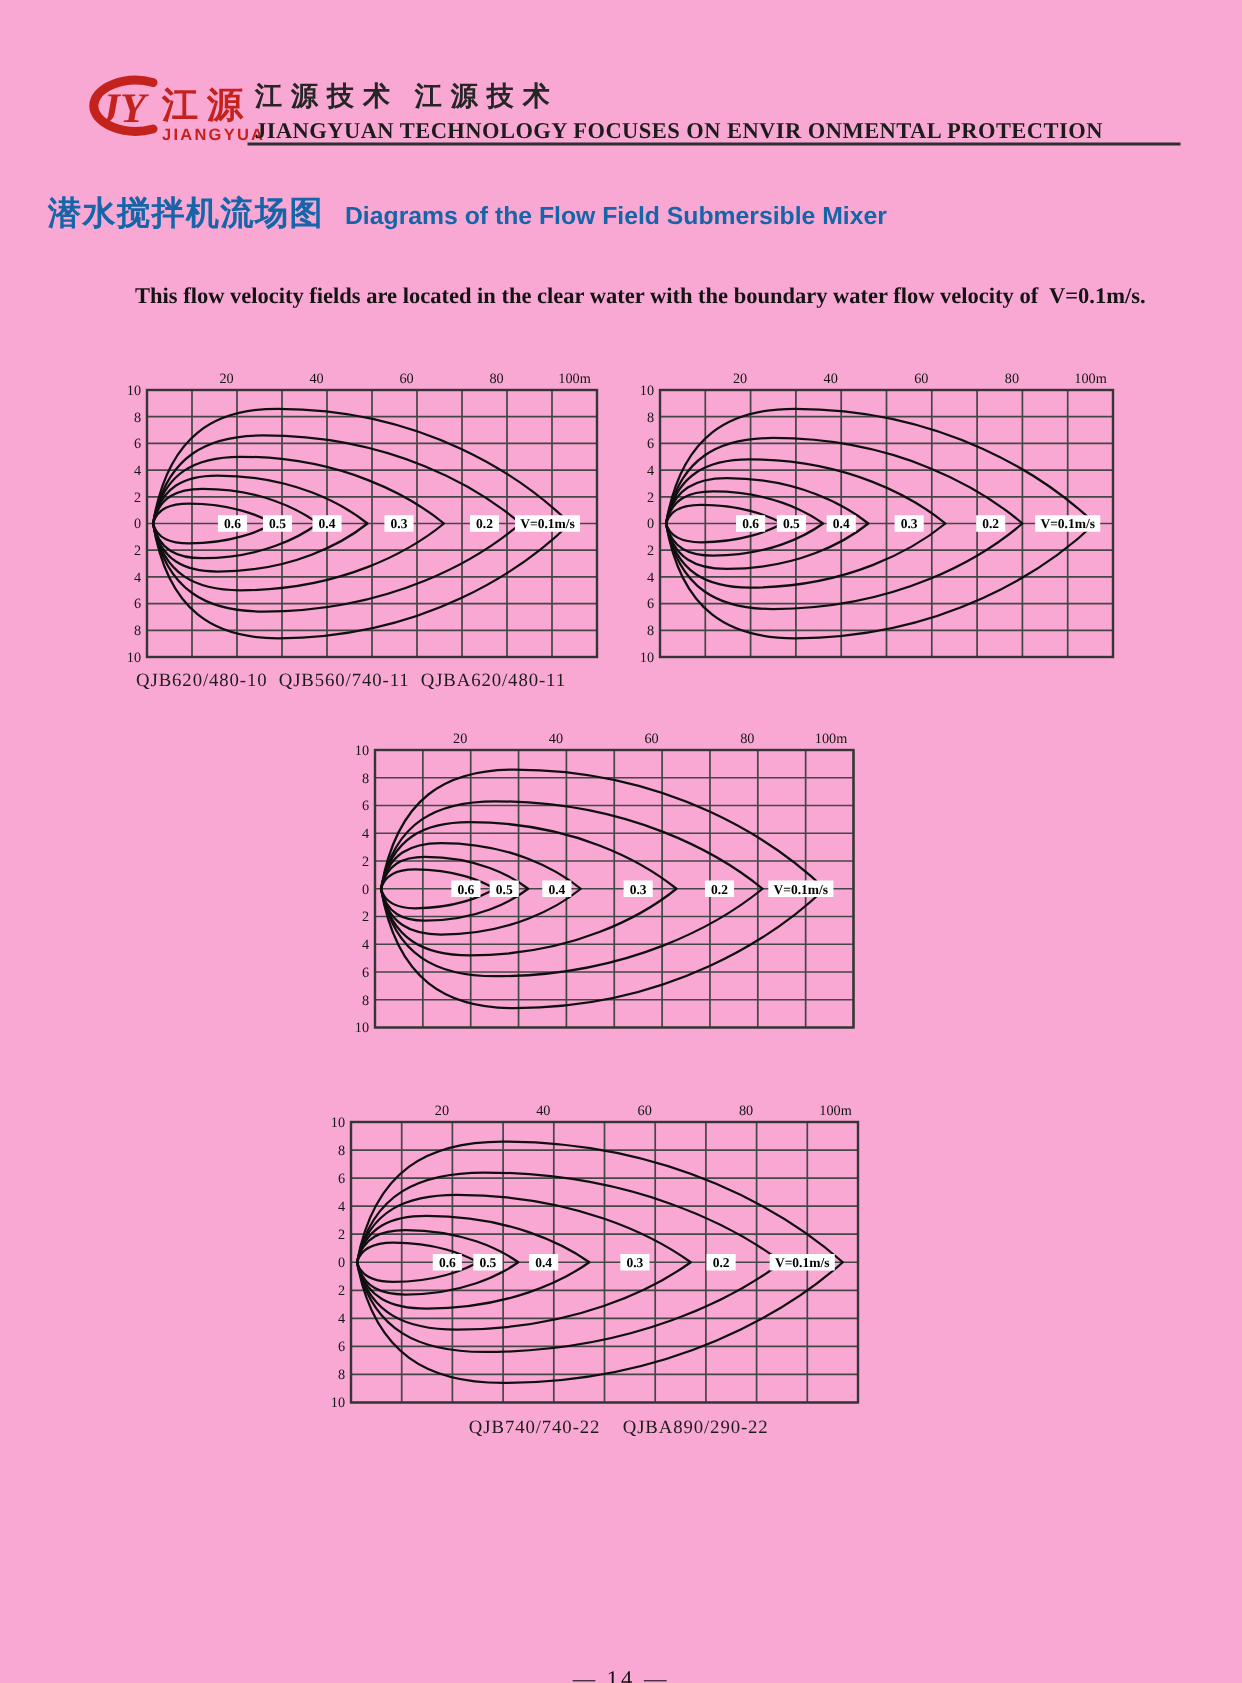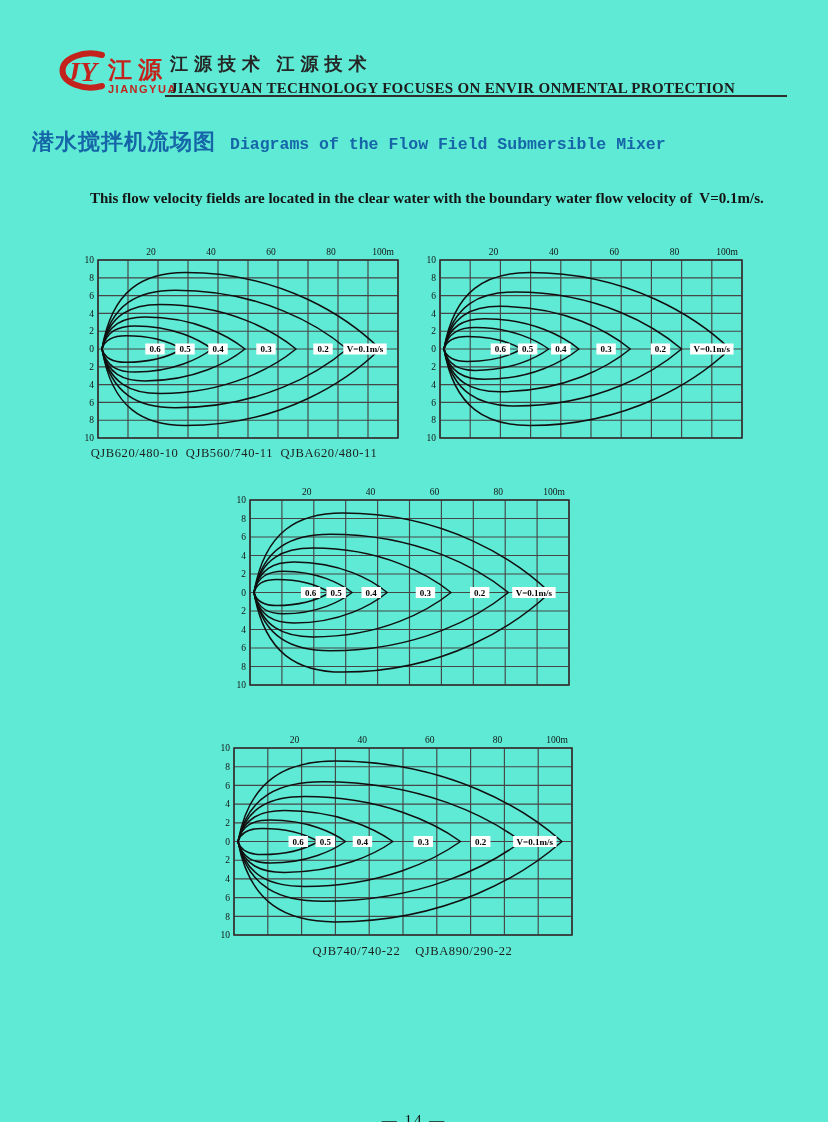--- a/index.html
+++ b/index.html
@@ -1,19 +1,19 @@
 <!DOCTYPE html>
 <html><head>
 <meta charset="utf-8">
 <style>
   html,body{margin:0;padding:0;background:#ffffff;}
   #page{
     position:relative;
     width:828px;height:1122px;
-    background:#5eead4;
+    background:#f9a8d4;
     overflow:hidden;
     font-family:"Liberation Serif", serif;
     color:#1a1a1a;
   }
   
   #logo{position:absolute;left:46px;top:50px;}
   .slogan{position:absolute;left:170px;top:52px;}
   .slogan-cn{
     font-family:"Liberation Serif", serif;
     font-size:18px;font-weight:700;color:#262626;letter-spacing:6px;
@@ -31,21 +31,21 @@
   
   .title-row{
     position:absolute;left:32px;top:127px;
     display:flex;align-items:baseline;gap:14px;white-space:nowrap;
   }
   .title-cn{
     font-family:"Liberation Sans", sans-serif;
     font-size:22px;font-weight:800;letter-spacing:1px;
   }
   .title-en{
-    font-family:Liberation Mono, monospace;
+    font-family:Liberation Sans, sans-serif;
     font-size:16.5px;font-weight:700;
   }
   
   .intro-cn{
     position:absolute;left:90px;top:164px;
     font-family:"Liberation Serif", serif;
     font-size:16px;font-weight:700;color:#141414;letter-spacing:0.5px;
     white-space:pre;
   }
   .intro-en{

